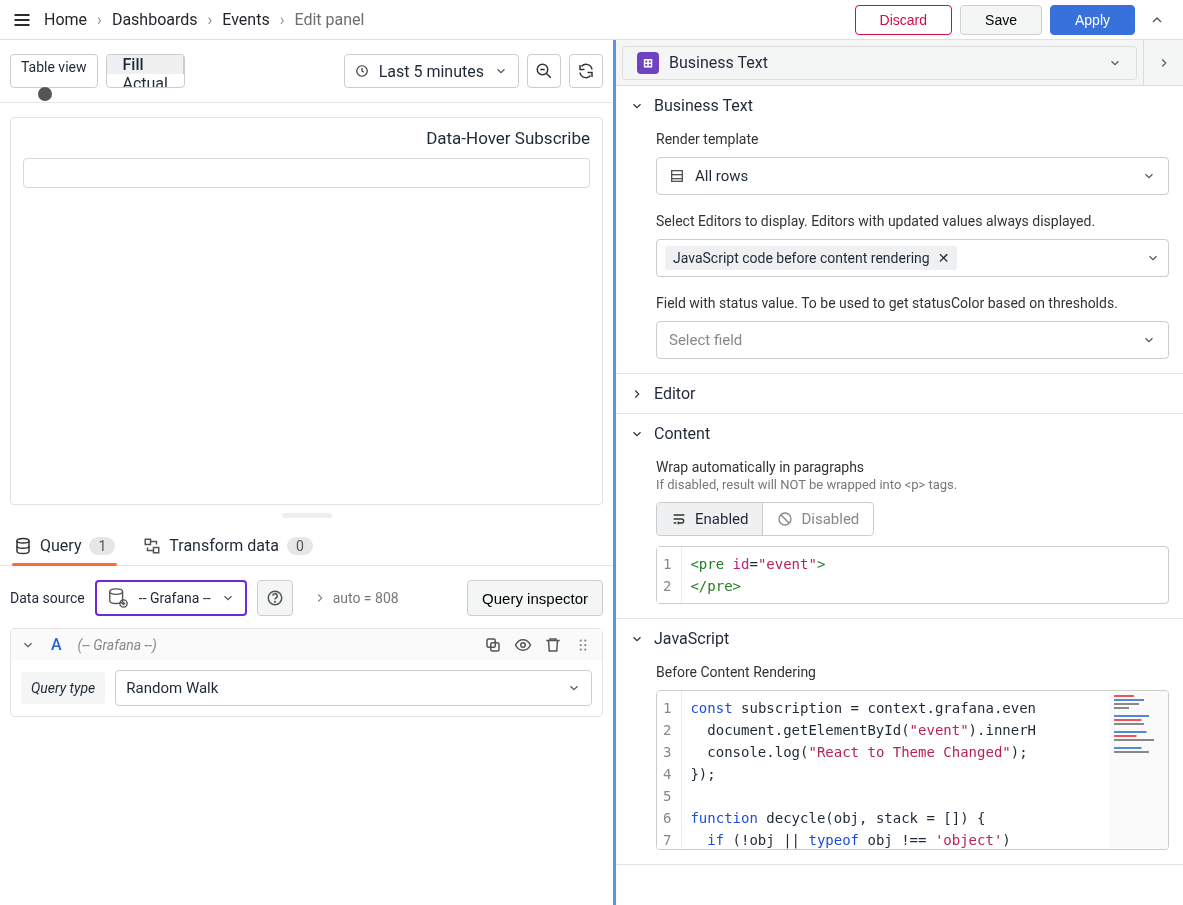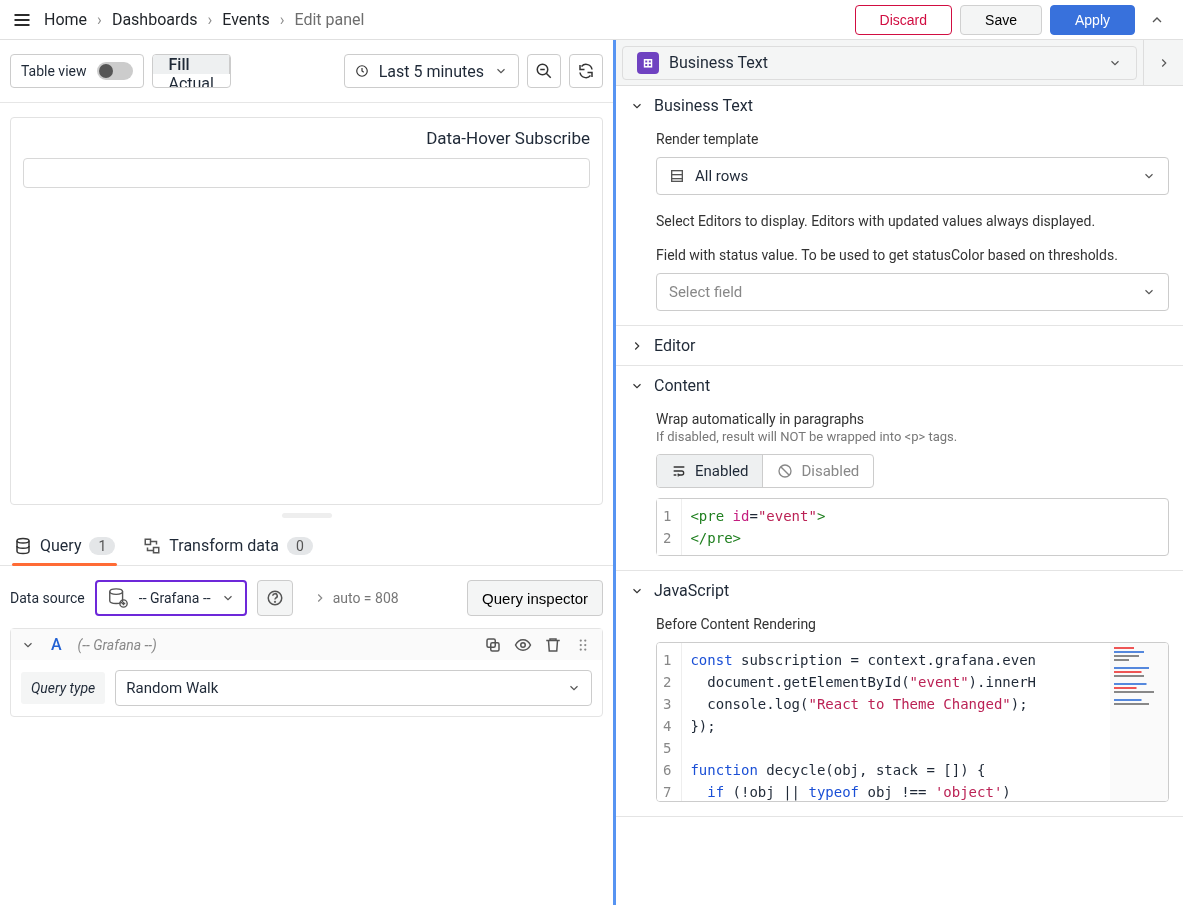--- a/index.html
+++ b/index.html
@@ -18,21 +18,21 @@
 .btn-discard { color: #d10d41; border-color: #d10d41; background: #fff; }
 .btn-save { background: #f4f5f5; border-color: #d0d0d0; }
 .btn-primary { background: #3871dc; color: #fff; border-color: #3871dc; }
 .collapse-icon { width: 28px; height: 28px; display: flex; align-items: center; justify-content: center; cursor: pointer; }
 
 .main { display: flex; height: calc(905px - 40px); }
 .left-pane { width: 616px; display: flex; flex-direction: column; background: #fff; border-right: 3px solid #5794f2; position: relative; }
 .right-pane { flex: 1; display: flex; flex-direction: column; background: #fff; overflow: hidden; }
 
 .viz-toolbar { display: flex; align-items: center; gap: 8px; padding: 14px 10px; border-bottom: 1px solid #e6e6e6; }
-.tableview { display: flex; align-items: center; gap: 10px; border: 1px solid #ccc; border-radius: 4px; padding: 4px 10px; height: 34px; }
+.tableview { display: flex; align-items: center; gap: 10px; border: 1px solid #ccc; border-radius: 4px; padding: 4px 10px; height: 34px; flex-direction: column; }
 .toggle { width: 36px; height: 18px; background: #ccc; border-radius: 10px; position: relative; }
 .toggle::after { content: ""; position: absolute; left: 2px; top: 2px; width: 14px; height: 14px; background: #555; border-radius: 50%; }
 .seg { display: flex; border: 1px solid #ccc; border-radius: 4px; overflow: hidden; height: 34px; flex-direction: column; }
 .seg > div { display: flex; align-items: center; padding: 0 16px; cursor: pointer; font-size: 16px; }
 .seg .active { background: #eef0f1; border-right: 1px solid #ccc; font-weight: 500; }
 .time-picker { display: flex; align-items: center; gap: 10px; border: 1px solid #ccc; border-radius: 4px; padding: 8px 10px; height: 34px; font-size: 16px; cursor: pointer; }
 .icon-btn { width: 34px; height: 34px; display: flex; align-items: center; justify-content: center; border: 1px solid #ccc; border-radius: 4px; cursor: pointer; }
 
 .panel-preview { flex: 0 0 auto; padding: 14px 10px 6px; }
 .preview-box { border: 1px solid #e2e2e2; border-radius: 4px; min-height: 388px; padding: 10px 12px; }
@@ -319,20 +319,29 @@
                   <line x1="4" y1="16" x2="20" y2="16"></line>
                 </svg>
               <span>All rows</span>
             </div>
             <svg class="chev" viewBox="0 0 24 24" stroke="#555" stroke-width="2" fill="none">
                 <polyline points="6 9 12 15 18 9"></polyline>
               </svg>
           </div>
 
           <div class="field-label" style="margin-top:8px">Select Editors to display. Editors with updated values always displayed.</div>
+          <div class="chip-select">
+            <div class="chip">
+              <span>JavaScript code before content rendering</span>
+              <span class="x">✕</span>
+            </div>
+            <svg class="chev" viewBox="0 0 24 24" stroke="#555" stroke-width="2" fill="none">
+                <polyline points="6 9 12 15 18 9"></polyline>
+              </svg>
+          </div>
 
           <div class="field-label" style="margin-top:8px">Field with status value. To be used to get statusColor based on thresholds.</div>
           <div class="select">
             <span style="color:#888">Select field</span>
             <svg class="chev" viewBox="0 0 24 24" stroke="#555" stroke-width="2" fill="none">
                 <polyline points="6 9 12 15 18 9"></polyline>
               </svg>
           </div>
         </div>
       </div>

